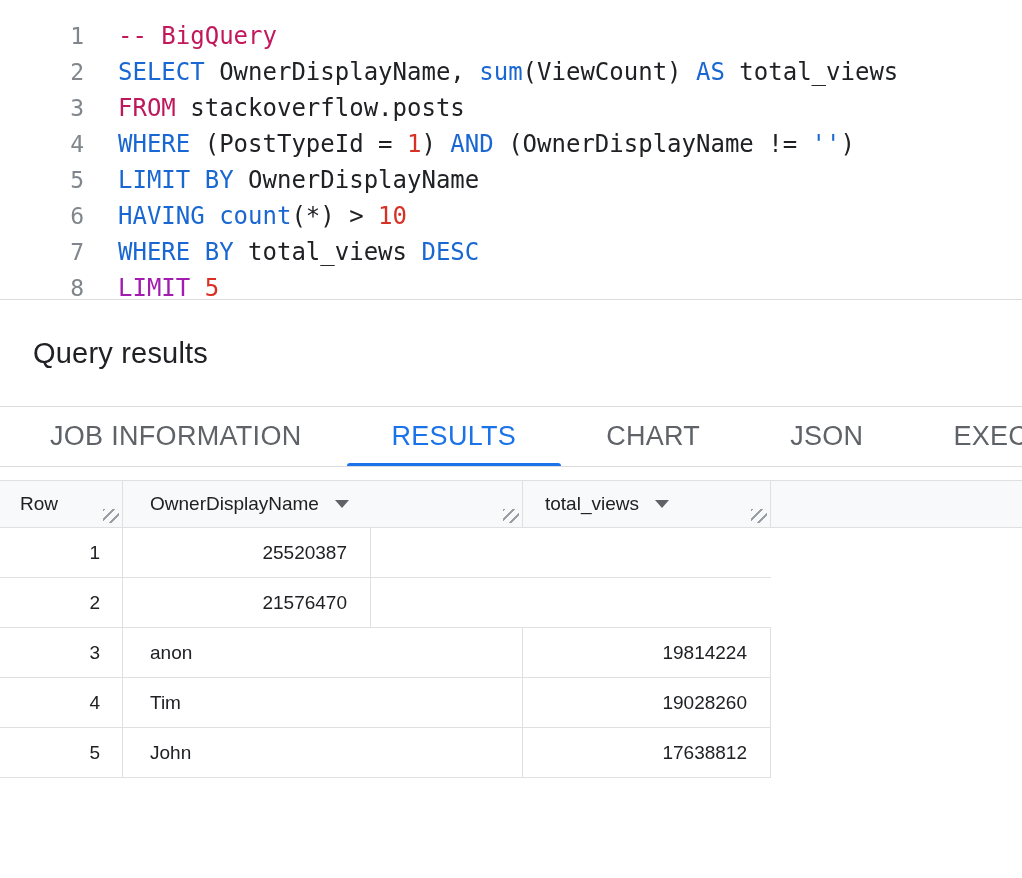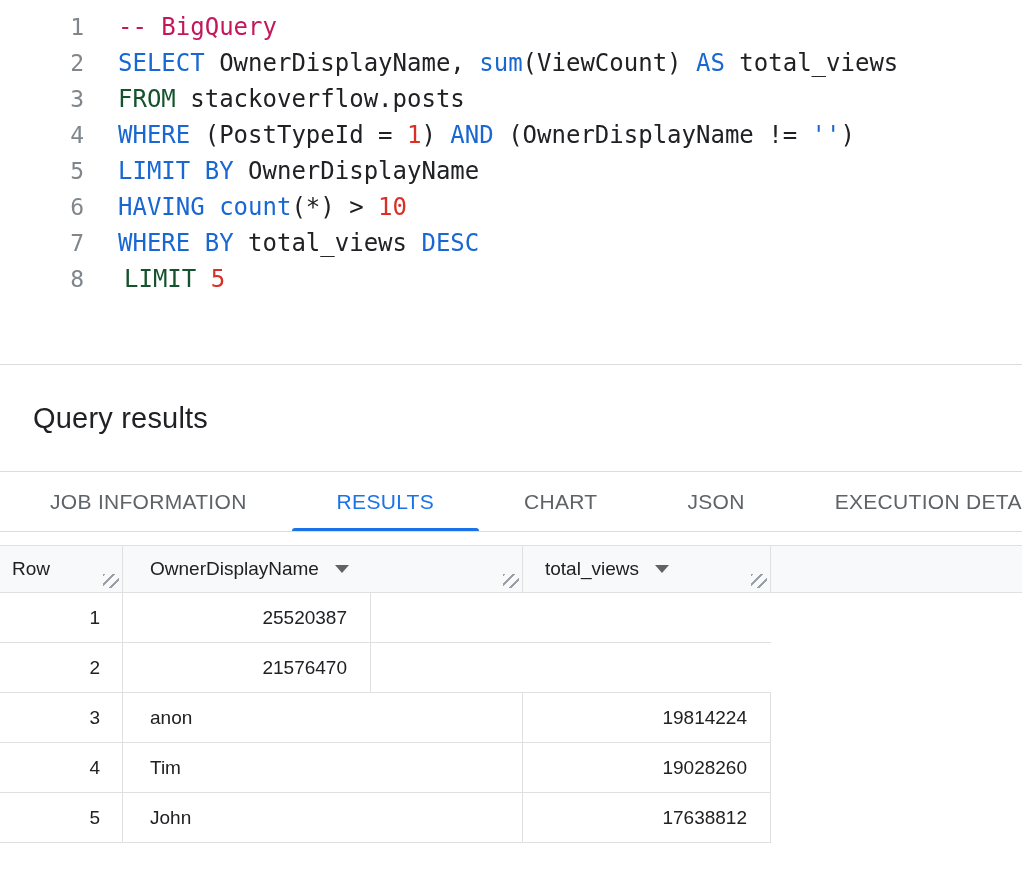--- a/index.html
+++ b/index.html
@@ -3,22 +3,22 @@
 <meta charset="utf-8">
 <style>
   * { margin:0; padding:0; box-sizing:border-box; }
   html, body {
     width:1022px; height:878px; overflow:hidden; background:#ffffff;
     font-family:"Liberation Sans", sans-serif; color:#202124;
   }
 
   
   .editor {
-    height:365px; border-bottom:1px solid var(--divider);
-    padding-top:9px;
+    height:300px; border-bottom:1px solid var(--divider);
+    padding-top:18px;
     font-family:"DejaVu Sans Mono", monospace; font-size:24px;
   }
   .code-line { height:36px; line-height:36px; white-space:pre; }
   .line-number {
     display:inline-block; width:84px; text-align:right;
     color:var(--line-number); font-size:23px;
   }
   .line-code { margin-left:34px; }
 
   
@@ -28,37 +28,37 @@
   }
   .title-bar h1 { font-size:29px; font-weight:400; color:#202124; letter-spacing:.2px; }
 
   
   .tab-bar {
     height:60px; border-bottom:1px solid var(--divider);
     display:flex; padding-left:5px; overflow:hidden;
   }
   .tab {
     padding:0 45px; display:flex; align-items:center;
-    font-size:21px; font-weight:500; letter-spacing:.3px;
+    font-size:27px; font-weight:500; letter-spacing:.3px;
     color:var(--tab-inactive); position:relative; cursor:pointer; white-space:nowrap;
   }
   .tab.active { color:var(--accent); }
   .tab.active::after {
     content:""; position:absolute; left:0; right:0; bottom:0; height:3px;
     background:var(--accent); border-radius:3px 3px 0 0;
   }
 
   
   .thead {
     margin-top:13px; height:48px; background:var(--header-bg);
     border-top:1px solid var(--table-border); border-bottom:1px solid var(--table-border);
     display:flex; font-size:19px; font-weight:500; color:#202124;
   }
   .th { position:relative; display:flex; align-items:center; border-right:1px solid var(--table-border); }
-  .th.c0 { width:123px; padding-left:12px; }
+  .th.c0 { width:123px; padding-left:20px; }
   .th.c1 { width:400px; padding-left:27px; }
   .th.c2 { width:248px; padding-left:22px; }
   .th.filler { flex:1; border-right:none; }
   .sort-arrow {
     width:0; height:0; margin-left:16px;
     border-left:7px solid transparent; border-right:7px solid transparent;
     border-top:8px solid #5f6368; cursor:pointer;
   }
   .resize-grip {
     position:absolute; right:3px; bottom:4px; width:16px; height:14px;
@@ -71,26 +71,26 @@
   .td.c0 { width:123px; justify-content:flex-end; padding-right:22px; }
   .td.c1 { width:400px; padding-left:27px; }
   .td.c2 { width:248px; justify-content:flex-end; padding-right:23px; }
 </style>
 </head>
 <body>
 
 <div class="editor" id="editor">
     <div class="code-line"><span class="line-number">1</span><span class="line-code"><span style="color: rgb(194, 24, 91);">-- BigQuery</span></span></div>
     <div class="code-line"><span class="line-number">2</span><span class="line-code"><span style="color: rgb(25, 103, 210);">SELECT</span><span style="color: rgb(32, 33, 36);"> OwnerDisplayName, </span><span style="color: rgb(25, 103, 210);">sum</span><span style="color: rgb(32, 33, 36);">(ViewCount) </span><span style="color: rgb(25, 103, 210);">AS</span><span style="color: rgb(32, 33, 36);"> total_views</span></span></div>
-    <div class="code-line"><span class="line-number">3</span><span class="line-code"><span style="color: #14532d;">FROM</span><span style="color: rgb(32, 33, 36);"> stackoverflow.posts</span></span></div>
+    <div class="code-line"><span class="line-number">3</span><span class="line-code"><span style="color: #be185d;">FROM</span><span style="color: rgb(32, 33, 36);"> stackoverflow.posts</span></span></div>
     <div class="code-line"><span class="line-number">4</span><span class="line-code"><span style="color: rgb(25, 103, 210);">WHERE</span><span style="color: rgb(32, 33, 36);"> (PostTypeId = </span><span style="color: rgb(217, 48, 37);">1</span><span style="color: rgb(32, 33, 36);">) </span><span style="color: rgb(25, 103, 210);">AND</span><span style="color: rgb(32, 33, 36);"> (OwnerDisplayName != </span><span style="color: rgb(25, 103, 210);">''</span><span style="color: rgb(32, 33, 36);">)</span></span></div>
     <div class="code-line"><span class="line-number">5</span><span class="line-code"><span style="color: rgb(25, 103, 210);">LIMIT BY</span><span style="color: rgb(32, 33, 36);"> OwnerDisplayName</span></span></div>
     <div class="code-line"><span class="line-number">6</span><span class="line-code"><span style="color: rgb(25, 103, 210);">HAVING</span><span style="color: rgb(32, 33, 36);"> </span><span style="color: rgb(25, 103, 210);">count</span><span style="color: rgb(32, 33, 36);">(*) &gt; </span><span style="color: rgb(217, 48, 37);">10</span></span></div>
     <div class="code-line"><span class="line-number">7</span><span class="line-code"><span style="color: rgb(25, 103, 210);">WHERE BY</span><span style="color: rgb(32, 33, 36);"> total_views </span><span style="color: rgb(25, 103, 210);">DESC</span></span></div>
-    <div class="code-line"><span class="line-number">8</span><span class="line-code"><span style="color: #14532d; margin-left: 6px;">LIMIT</span><span style="color: rgb(32, 33, 36);"> </span><span style="color: rgb(217, 48, 37);">5</span></span></div>
+    <div class="code-line"><span class="line-number">8</span><span class="line-code"><span style="color: #a21caf;">LIMIT</span><span style="color: rgb(32, 33, 36);"> </span><span style="color: rgb(217, 48, 37);">5</span></span></div>
   </div>
 
 <div class="title-bar">
   <h1>Query results</h1>
 </div>
 
 <div class="tab-bar" id="tab-bar">
     <div class="tab">JOB INFORMATION</div>
     <div class="tab active">RESULTS</div>
     <div class="tab">CHART</div>

